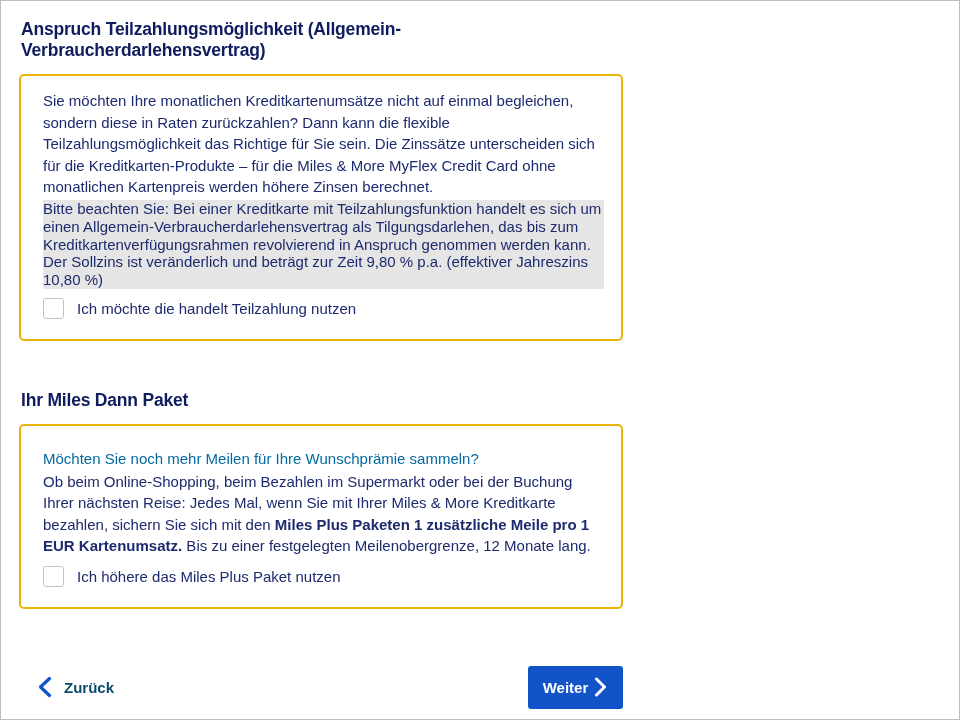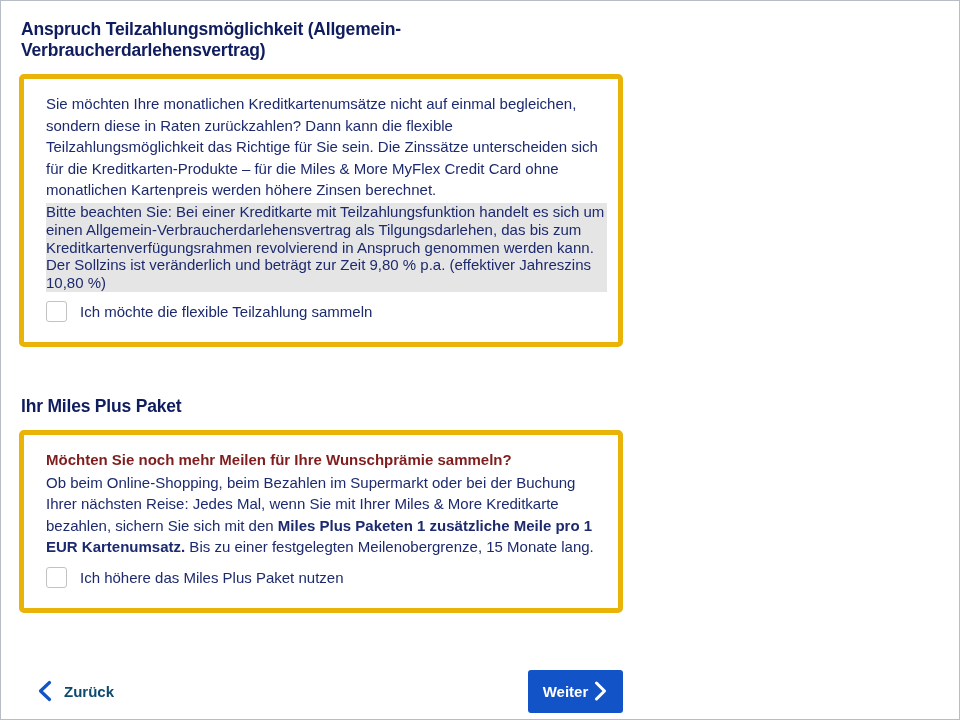--- a/index.html
+++ b/index.html
@@ -23,21 +23,21 @@
     color: #0f1c5d;
     letter-spacing: -0.2px;
     margin: 9px 0 13px 2px;
   }
   .section-title.second {
     margin-top: 49px;
   }
   .card {
     width: 604px;
     background: #ffffff;
-    border: 5px solid #eab308;
+    border: 2px solid #eab308;
     border-radius: 5px;
     padding: 14px 19px 20px 22px;
   }
   .body-text {
     margin: 0;
     font-size: 15px;
     line-height: 21.6px;
     color: #1d2a6e;
   }
   .notice-highlight {
@@ -62,25 +62,25 @@
     flex: none;
     background: #ffffff;
     border: 1px solid #c2c2c2;
     border-radius: 3px;
   }
   .checkbox-label {
     font-size: 15px;
     color: #1d2a6e;
   }
   .miles-question {
-    margin: 0 0 1px 0;
+    margin: 8px 0 1px 0;
     font-size: 15px;
     line-height: 21.6px;
-    font-weight: bold;
-    color: #7f1d1d;
+    font-weight: normal;
+    color: #0369a1;
   }
   .nav-row {
     width: 604px;
     margin-top: 57px;
     display: flex;
     align-items: center;
     justify-content: space-between;
   }
   .back-link {
     display: flex;
@@ -118,29 +118,29 @@
 
 <main class="content">
 
   <h1 class="section-title">Anspruch Teilzahlungsmöglichkeit (Allgemein-Verbraucherdarlehensvertrag)</h1>
 
   <section class="card">
     <p class="body-text">Sie möchten Ihre monatlichen Kreditkartenumsätze nicht auf einmal begleichen, sondern diese in Raten zurückzahlen? Dann kann die flexible Teilzahlungsmöglichkeit das Richtige für Sie sein. Die Zinssätze unterscheiden sich für die Kreditkarten-Produkte – für die Miles &amp; More MyFlex Credit Card ohne monatlichen Kartenpreis werden höhere Zinsen berechnet.</p>
     <p class="notice-highlight">Bitte beachten Sie: Bei einer Kreditkarte mit Teilzahlungsfunktion handelt es sich um einen Allgemein-Verbraucherdarlehensvertrag als Tilgungsdarlehen, das bis zum Kreditkartenverfügungsrahmen revolvierend in Anspruch genommen werden kann. Der Sollzins ist veränderlich und beträgt zur Zeit 9,80 % p.a. (effektiver Jahreszins 10,80 %)</p>
     <label class="checkbox-row">
       <span class="checkbox-box"></span>
-      <span class="checkbox-label">Ich möchte die flexible Teilzahlung sammeln</span>
+      <span class="checkbox-label">Ich möchte die handelt Teilzahlung nutzen</span>
     </label>
   </section>
 
-  <h2 class="section-title second">Ihr Miles Plus Paket</h2>
+  <h2 class="section-title second">Ihr Miles Dann Paket</h2>
 
   <section class="card">
     <p class="miles-question">Möchten Sie noch mehr Meilen für Ihre Wunschprämie sammeln?</p>
-    <p class="body-text"><span>Ob beim Online-Shopping, beim Bezahlen im Supermarkt oder bei der Buchung Ihrer nächsten Reise: Jedes Mal, wenn Sie mit Ihrer Miles &amp; More Kreditkarte bezahlen, sichern Sie sich mit den </span><span class="bold">Miles Plus Paketen 1 zusätzliche Meile pro 1 EUR Kartenumsatz.</span><span> Bis zu einer festgelegten Meilenobergrenze, 15 Monate lang.</span></p>
+    <p class="body-text"><span>Ob beim Online-Shopping, beim Bezahlen im Supermarkt oder bei der Buchung Ihrer nächsten Reise: Jedes Mal, wenn Sie mit Ihrer Miles &amp; More Kreditkarte bezahlen, sichern Sie sich mit den </span><span class="bold">Miles Plus Paketen 1 zusätzliche Meile pro 1 EUR Kartenumsatz.</span><span> Bis zu einer festgelegten Meilenobergrenze, 12 Monate lang.</span></p>
     <label class="checkbox-row">
       <span class="checkbox-box"></span>
       <span class="checkbox-label">Ich höhere das Miles Plus Paket nutzen</span>
     </label>
   </section>
 
   <div class="nav-row">
     <a class="back-link">
       <span>
         <svg width="17" height="22" viewBox="0 0 17 22" fill="none">

